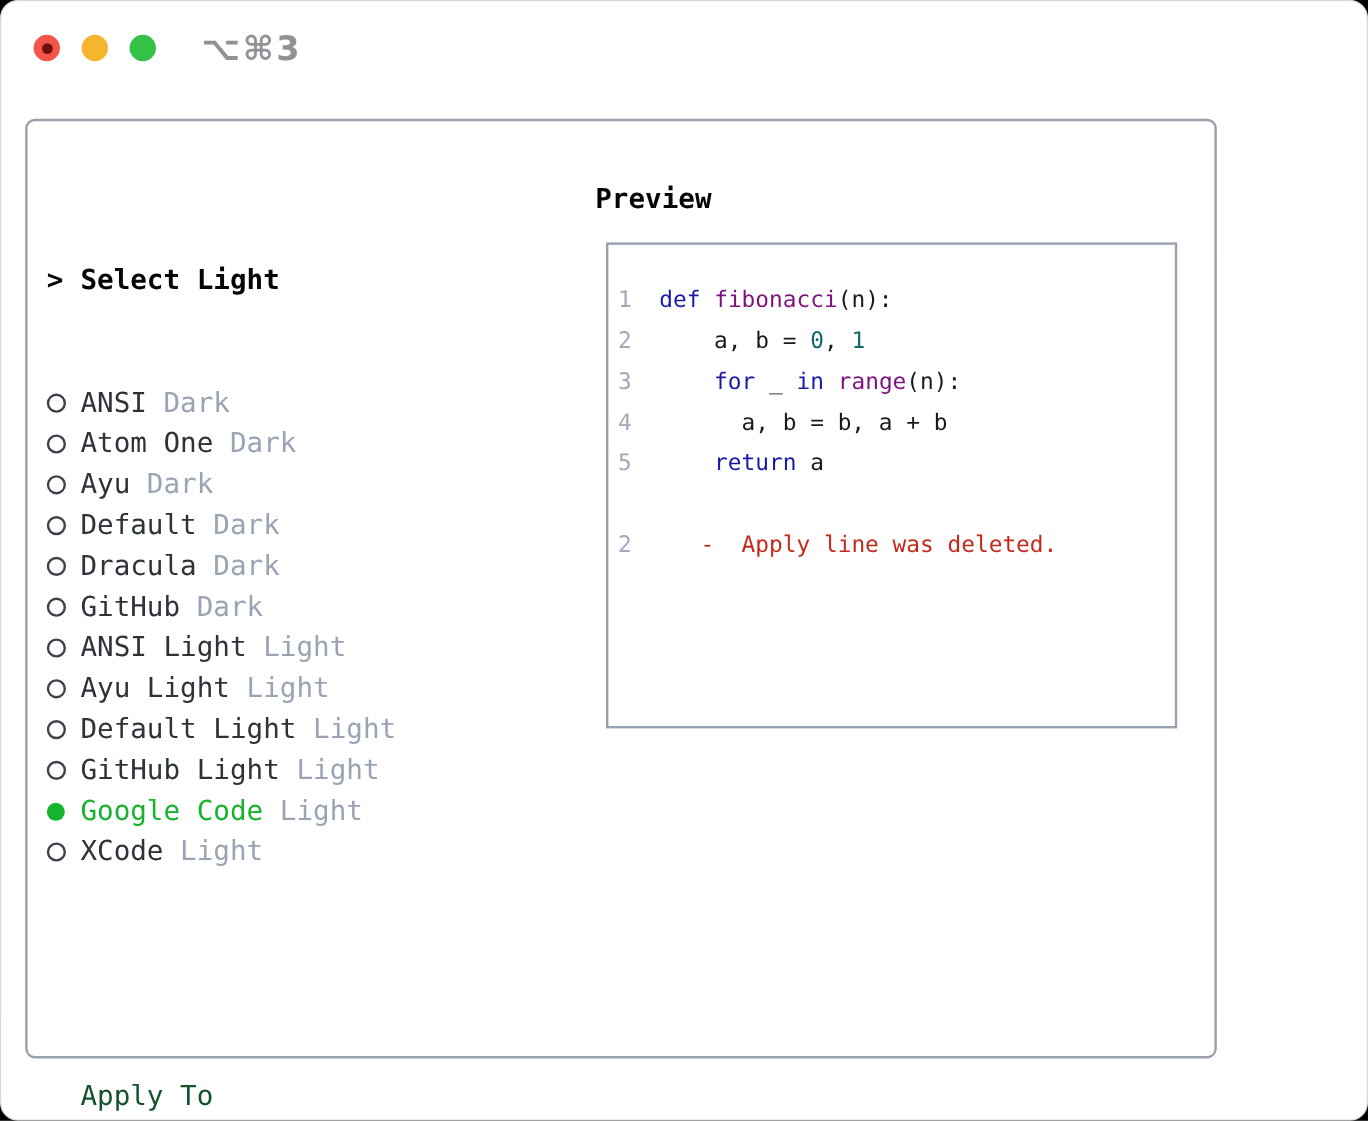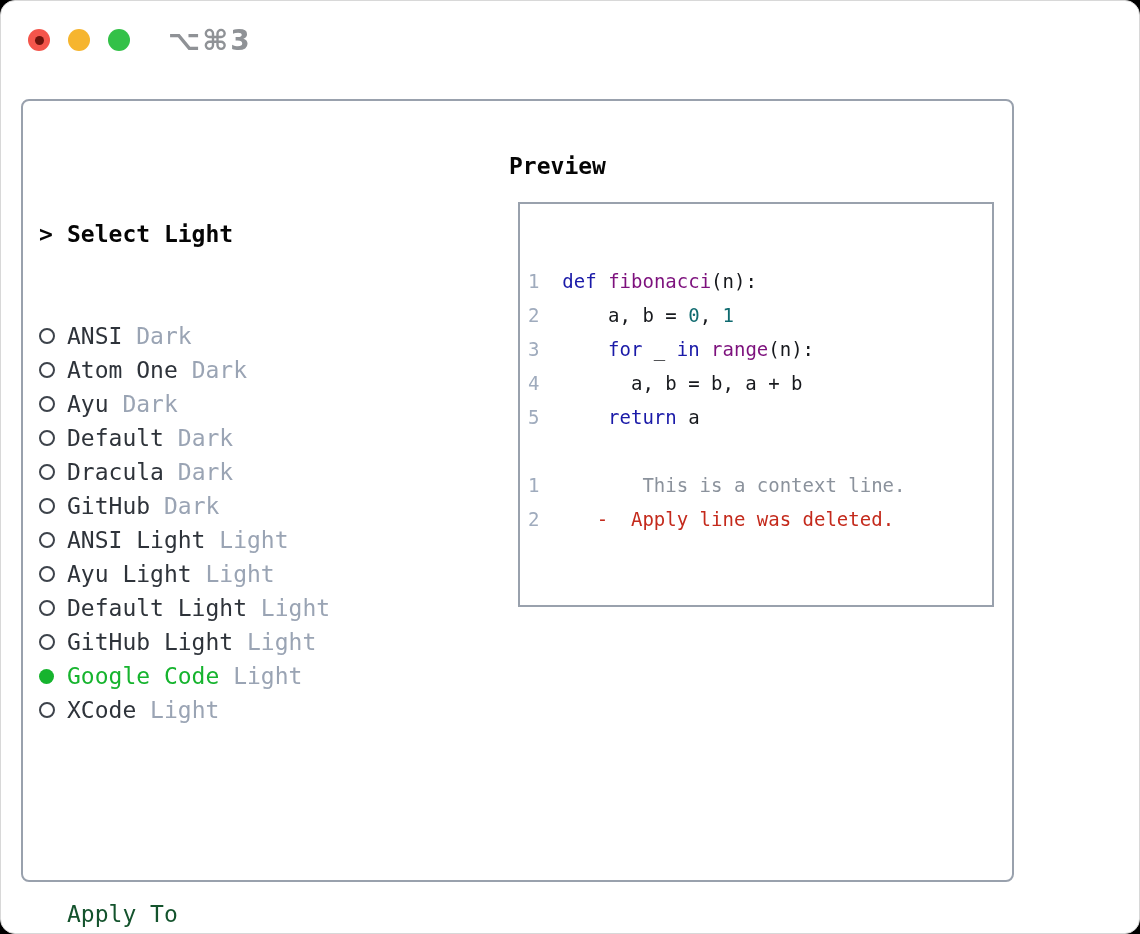--- a/index.html
+++ b/index.html
@@ -29,24 +29,24 @@
   .row{height:34px;display:flex;align-items:center}
   .icon-cell{width:28px;flex:none;display:flex;align-items:center}
   .hdr{font-weight:700;color:#050505}
   .arrow{font-weight:700;color:#050505}
   .t-name{color:#2e333a}
   .t-variant{color:var(--muted-gray)}
   .g{color:var(--accent-green)}
   .radio{width:12px;height:12px;border:2px solid #3d434b;border-radius:50%;box-sizing:content-box}
   .radio.sel{width:15px;height:15px;border:none;background:var(--accent-green)}
   .apply-label{color:#14532d}
-  .right-col{position:absolute;left:486px;top:48px;font-size:23px;line-height:34px}
+  .right-col{position:absolute;left:473px;top:48px;font-size:23px;line-height:34px}
   .preview-box{margin-left:9px;margin-top:19px;width:476px;height:405px;
                border:2px solid var(--border-gray);box-sizing:border-box;
-               padding:60px 0 0 8px;font-size:19px;line-height:34px}
+               padding:29px 0 0 8px;font-size:19px;line-height:34px}
   .code-line{height:34px;white-space:pre}
   .tk-ln{color:var(--line-number)}
   .tk-p{color:var(--code-plain)}
   .tk-kw{color:var(--code-keyword)}
   .tk-fn{color:var(--code-function)}
   .tk-lit{color:var(--code-literal)}
   .tk-ctx{color:var(--context-gray)}
   .tk-del{color:var(--diff-red)}
   .tk-add{color:var(--diff-green)}
 </style>
@@ -86,20 +86,19 @@
     <div class="right-col">
       <div class="row hdr">Preview</div>
       <div class="preview-box">
         <div id="code-lines">
             <div class="code-line"><span class="tk-ln">1</span><span class="tk-p">  </span><span class="tk-kw">def</span><span class="tk-p"> </span><span class="tk-fn">fibonacci</span><span class="tk-p">(n):</span></div>
             <div class="code-line"><span class="tk-ln">2</span><span class="tk-p">      a, b = </span><span class="tk-lit">0</span><span class="tk-p">, </span><span class="tk-lit">1</span></div>
             <div class="code-line"><span class="tk-ln">3</span><span class="tk-p">      </span><span class="tk-kw">for</span><span class="tk-p"> _ </span><span class="tk-kw">in</span><span class="tk-p"> </span><span class="tk-fn">range</span><span class="tk-p">(n):</span></div>
             <div class="code-line"><span class="tk-ln">4</span><span class="tk-p">        a, b = b, a + b</span></div>
             <div class="code-line"><span class="tk-ln">5</span><span class="tk-p">      </span><span class="tk-kw">return</span><span class="tk-p"> a</span></div>
             <div class="code-line"></div>
-            <div class="code-line"><span class="tk-ln">1</span><span class="tk-ctx">         This is a context line.</span></div>
             <div class="code-line"><span class="tk-ln">2</span><span class="tk-p">     </span><span class="tk-del">-  Apply line was deleted.</span></div>
           </div>
       </div>
     </div>
 
   </div>
 </div>
 
 </body></html>

